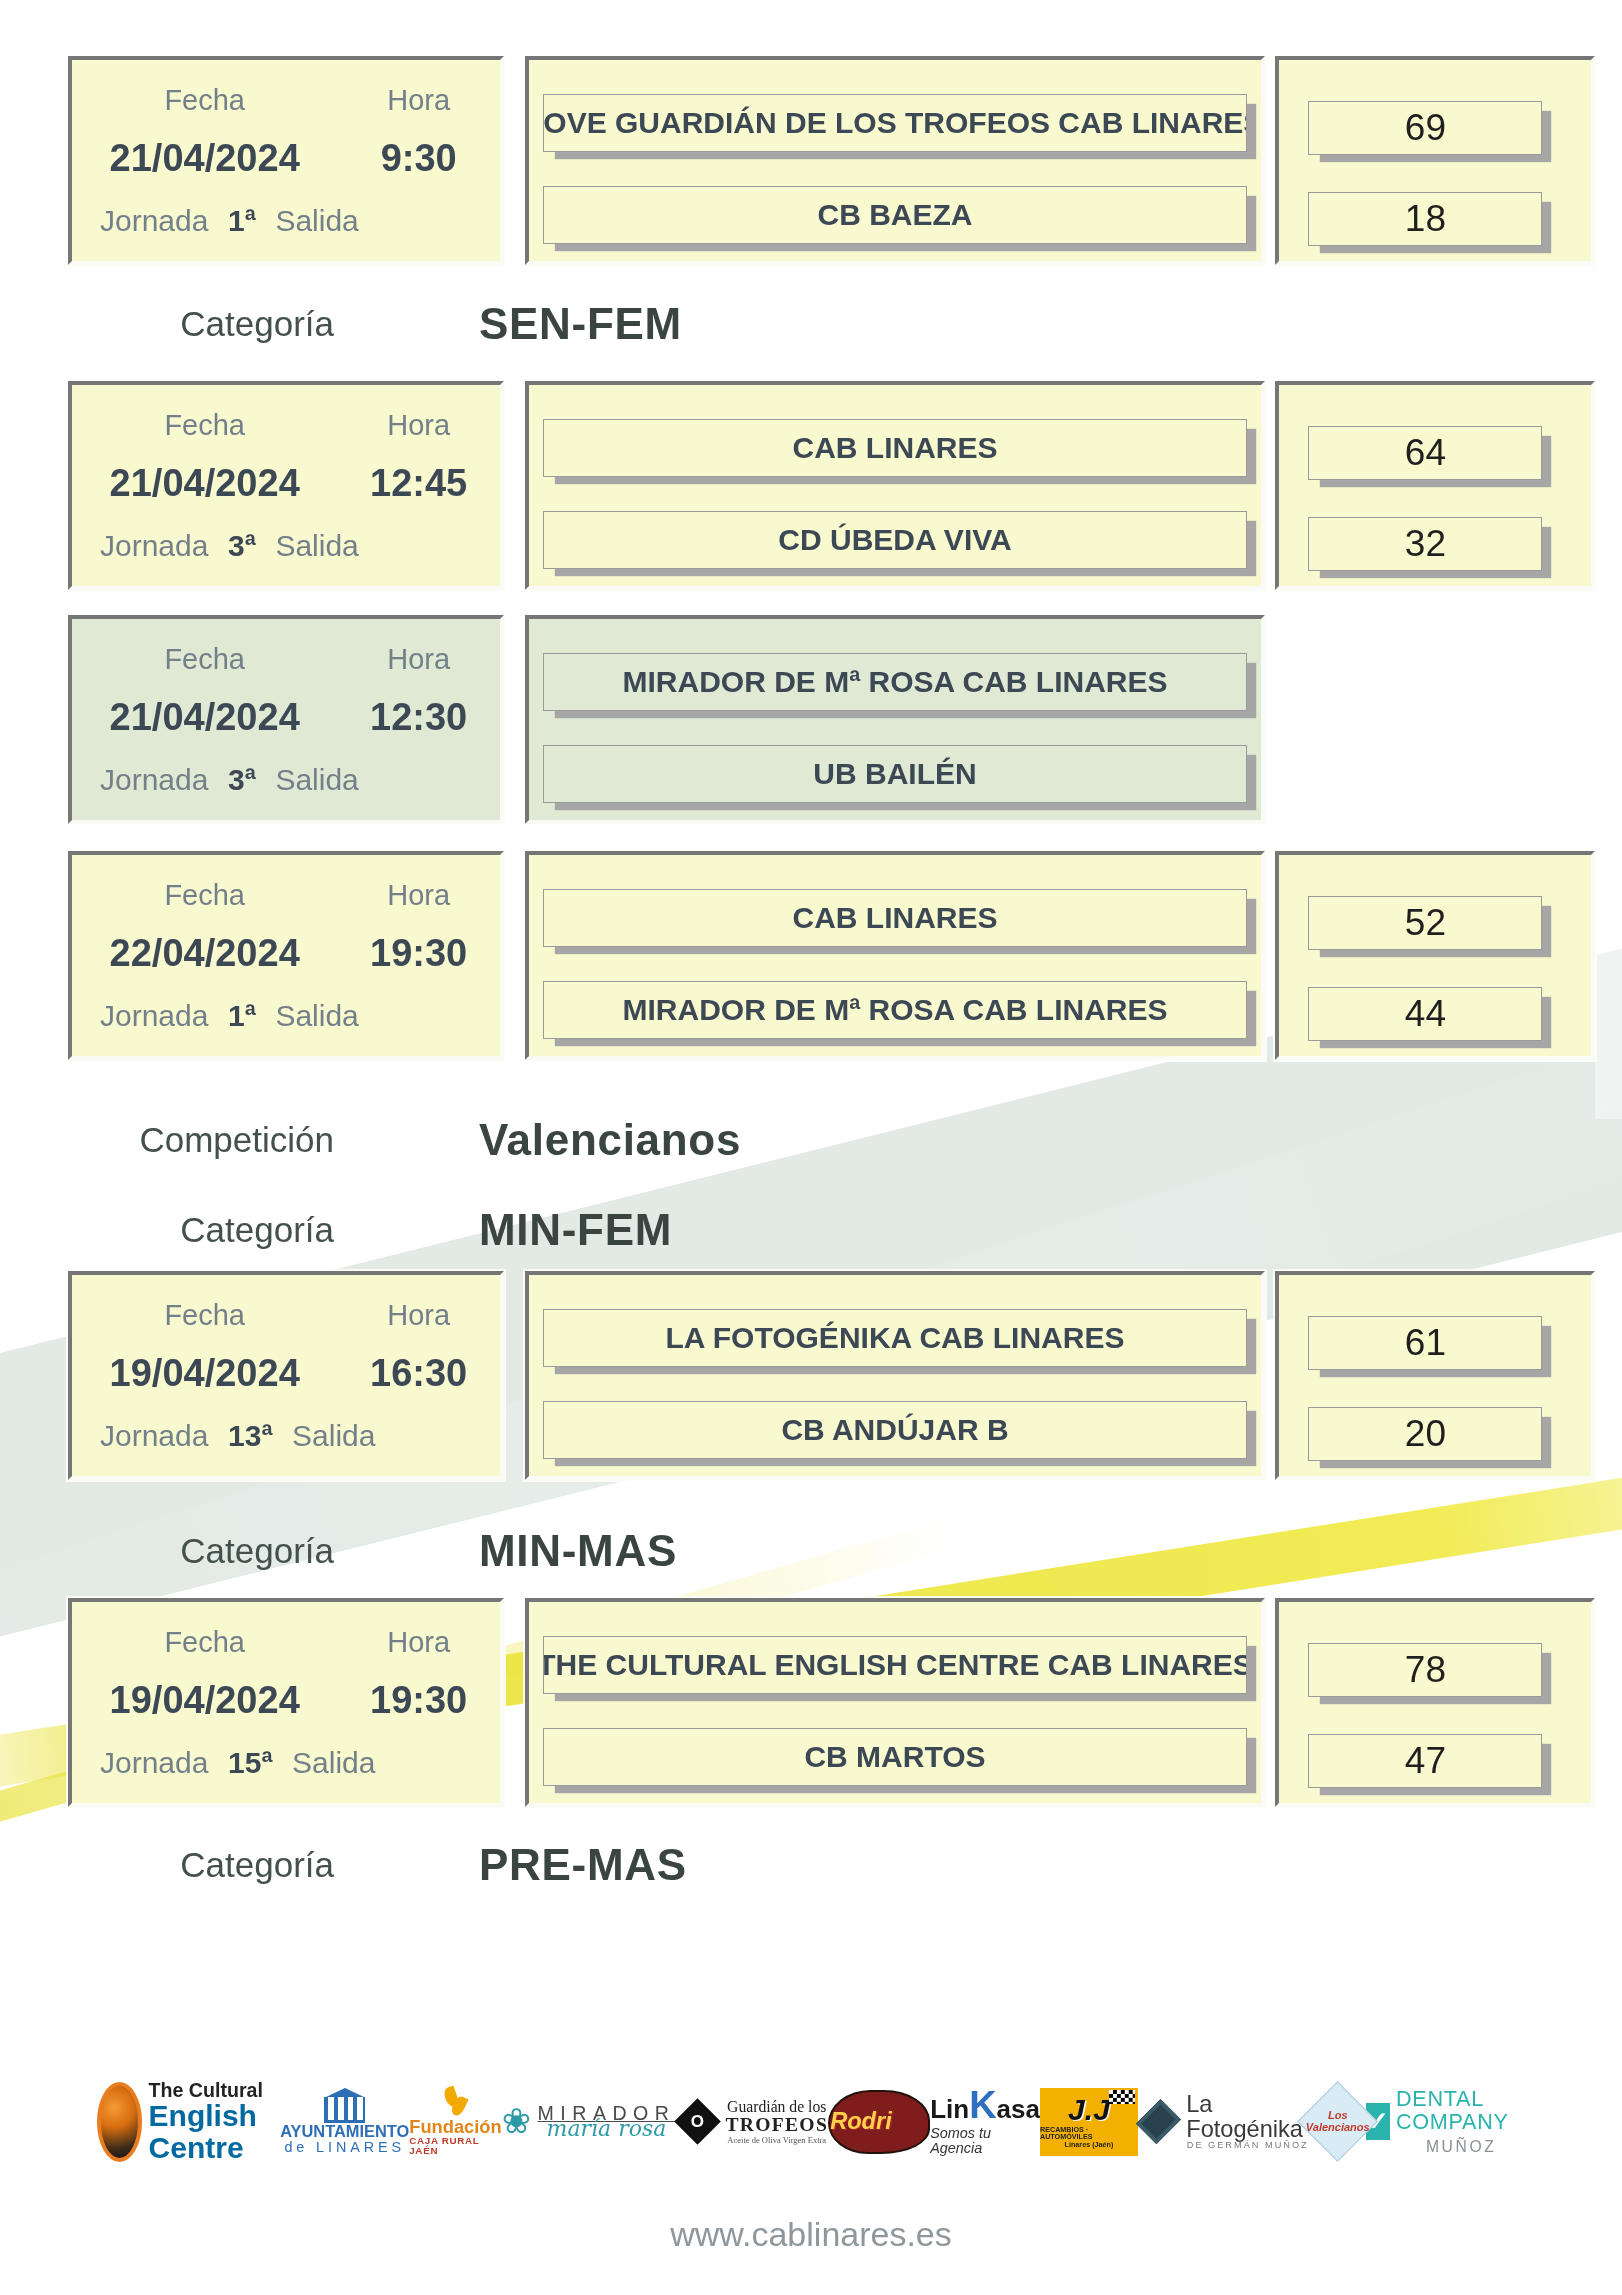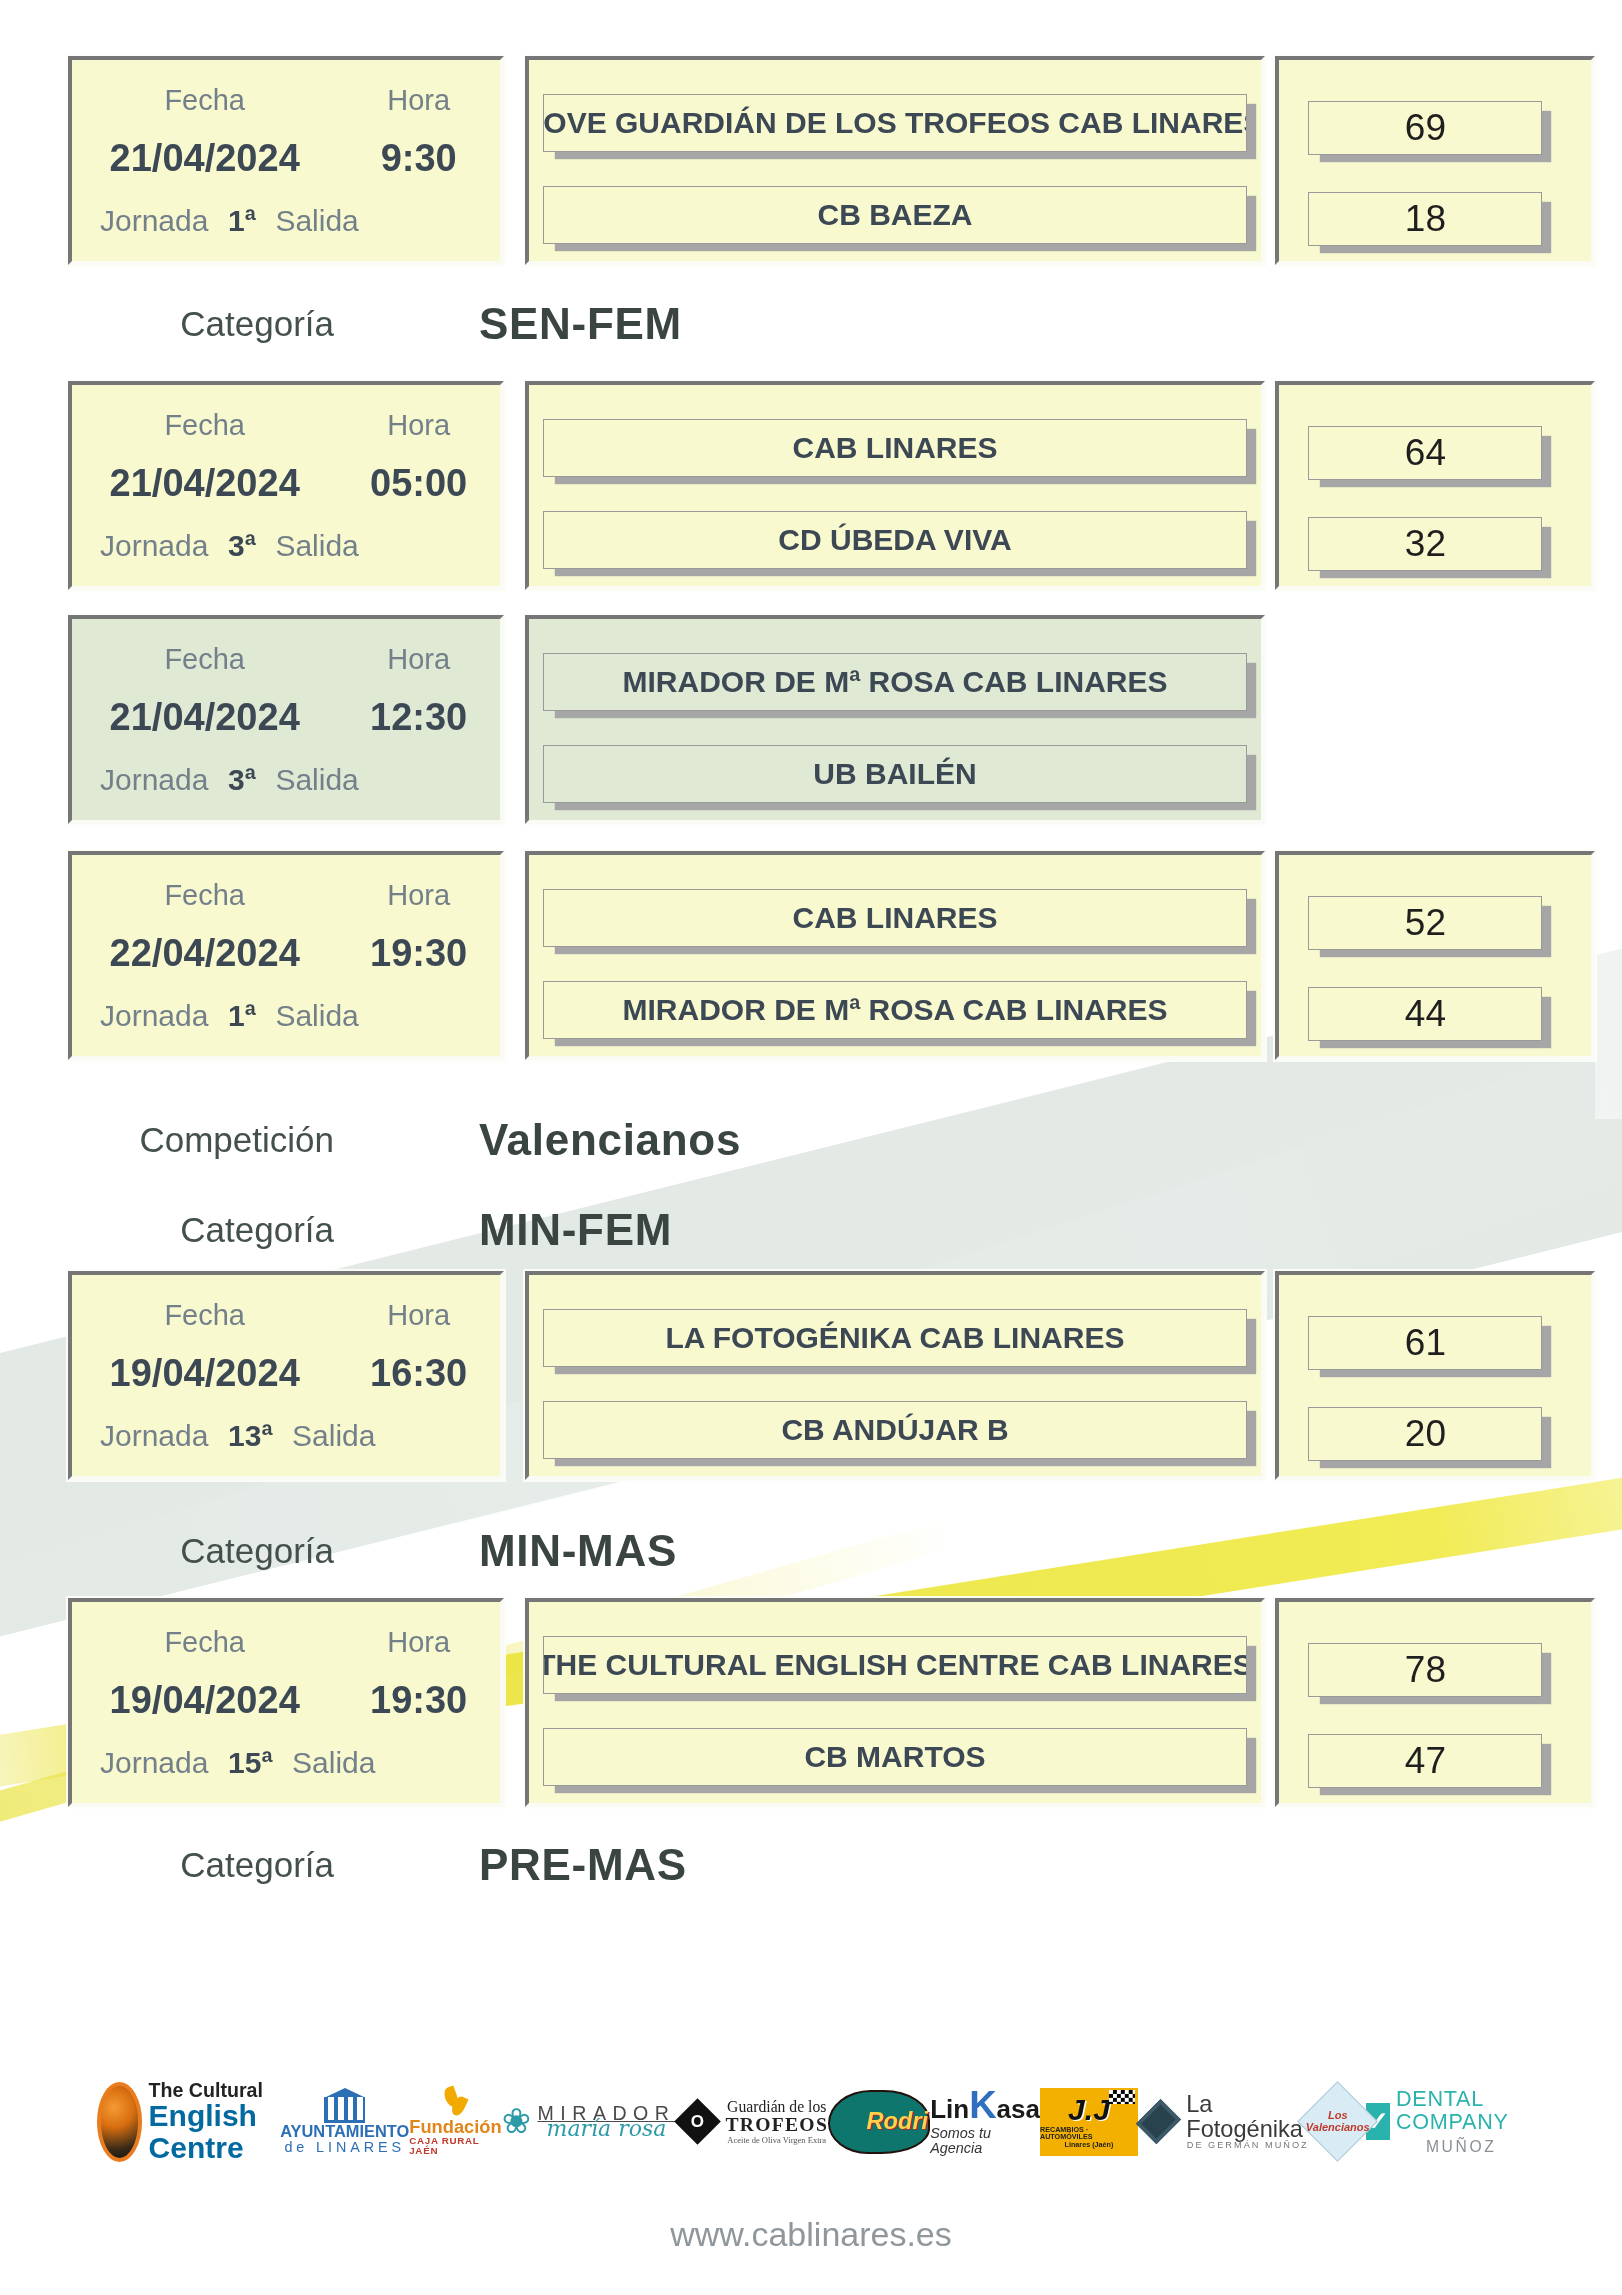--- a/index.html
+++ b/index.html
@@ -93,22 +93,22 @@
   .fund2{font-size:9.8px;font-weight:bold;color:#c0392b;letter-spacing:0.7px;}
   .rose{font-size:35px;color:#2e9aa8;}
   .mir1{font-size:19.6px;color:#4a4a4a;letter-spacing:6.5px;text-decoration:underline;}
   .mir2{font-size:22px;color:#2e9aa8;font-style:italic;margin-top:-6.5px;font-family:"DejaVu Serif", serif;}
   .bdiamond{width:33px;height:33px;background:#111;transform:rotate(45deg);display:flex;align-items:center;justify-content:center;margin:0 5.2px;}
   .bdiamond span{transform:rotate(-45deg);color:#fff;font-size:17px;font-weight:bold;}
   .serif{font-family:"Liberation Serif", serif;}
   .gdt1{font-size:15.7px;color:#222;}
   .gdt2{font-size:19.6px;font-weight:bold;color:#222;letter-spacing:1.3px;}
   .gdt3{font-size:8.5px;color:#555;}
-  .rodribadge{width:98px;height:60px;background:#0f766e;border:2.6px solid #23120c;
-    border-radius:48% 52% 55% 45%/60% 55% 45% 55%;display:flex;align-items:center;justify-content:flex-end;}
+  .rodribadge{width:98px;height:60px;background:#7f1d1d;border:2.6px solid #23120c;
+    border-radius:48% 52% 55% 45%/60% 55% 45% 55%;display:flex;align-items:center;justify-content:flex-start;}
   .rodribadge span{color:#ffd24a;font-size:23.6px;font-weight:bold;font-style:italic;text-shadow:1.3px 1.3px 0 #b3232a;}
   .lk1{font-size:26px;font-weight:bold;color:#1a1a1a;}
   .lk1 .k{font-size:38px;color:#2e6fbf;}
   .lk2{font-size:14.4px;font-style:italic;color:#333;}
   .jjbox{width:98px;height:68px;background:#f3b000;position:relative;display:flex;flex-direction:column;align-items:center;justify-content:center;}
   .jjbox .check{position:absolute;top:2.6px;right:2.6px;width:26px;height:14.4px;
     background:repeating-conic-gradient(#000 0 25%, #fff 0 50%) 0 0/7.9px 7.9px;}
   .jj1{font-size:30px;font-weight:900;font-style:italic;color:#111;text-shadow:1.3px 1.3px 0 #fff;}
   .jj2{font-size:7.2px;font-weight:bold;color:#222;}
   .fdiamond{width:35px;height:35px;background:#28424e;transform:rotate(45deg);margin:0 6.5px;
@@ -183,21 +183,21 @@
   </div>
 
   <section class="match-row" style="top:381px">
     <div class="card date-card">
       <div class="dc-labels">
           <span>Fecha</span>
           <span>Hora</span>
         </div>
       <div class="dc-values">
           <span>21/04/2024</span>
-          <span>05:00</span>
+          <span>12:45</span>
         </div>
       <div class="dc-jornada">
           <span class="lbl">Jornada</span>
           <span class="jnum">3ª</span>
           <span class="lbl">Salida</span>
         </div>
     </div>
     <div class="card teams-card">
       <div class="inner team-box t1">
           <span>CAB LINARES</span>

